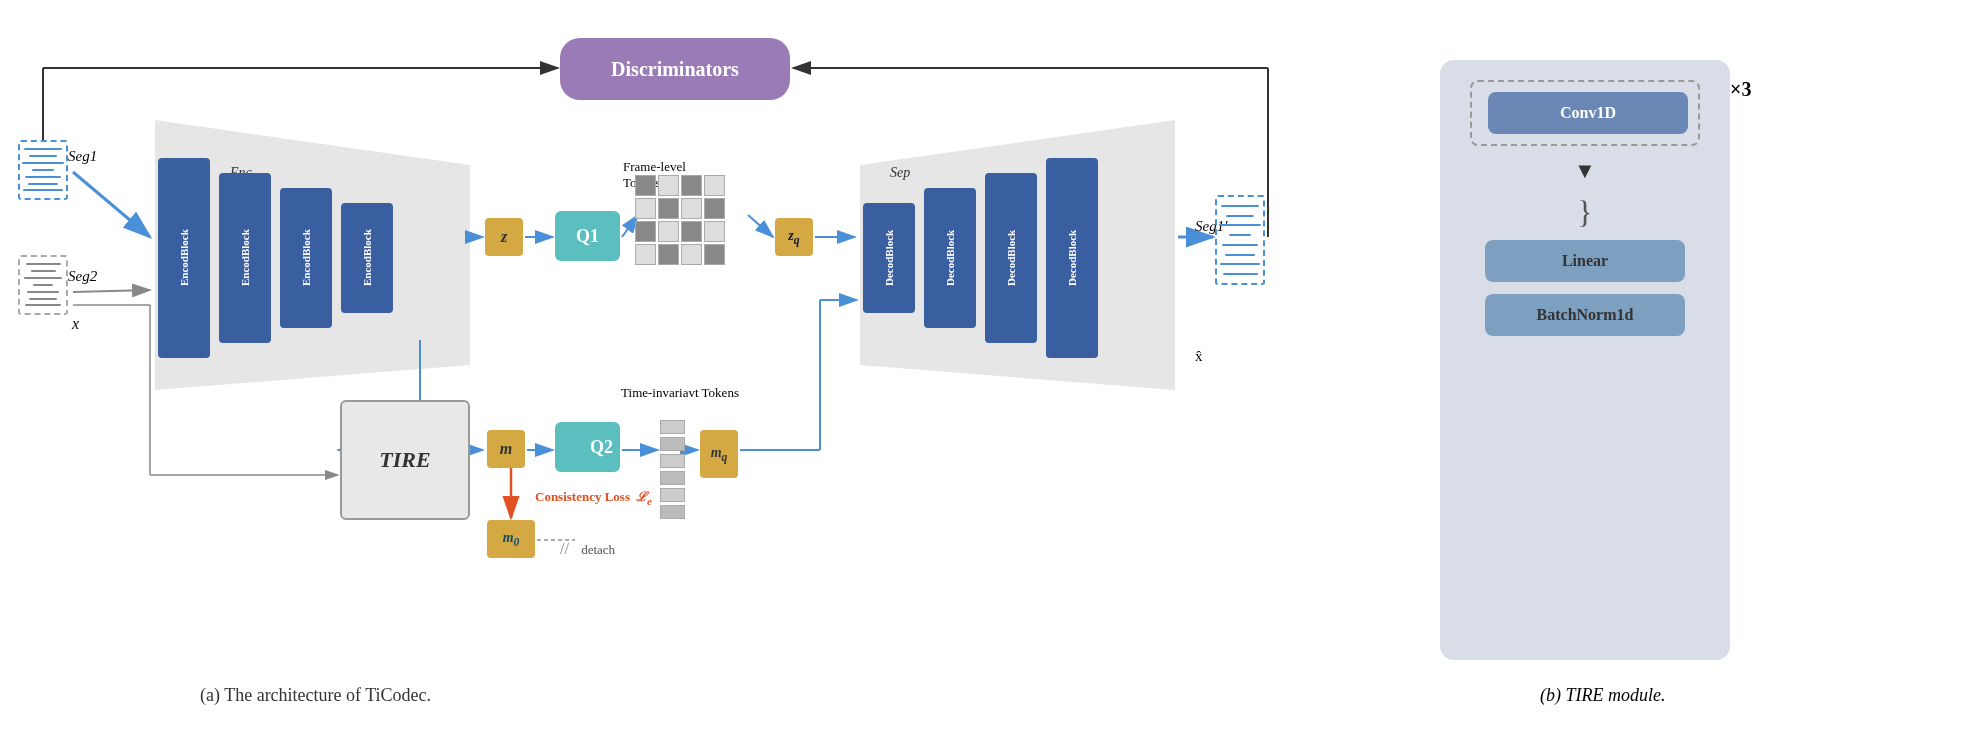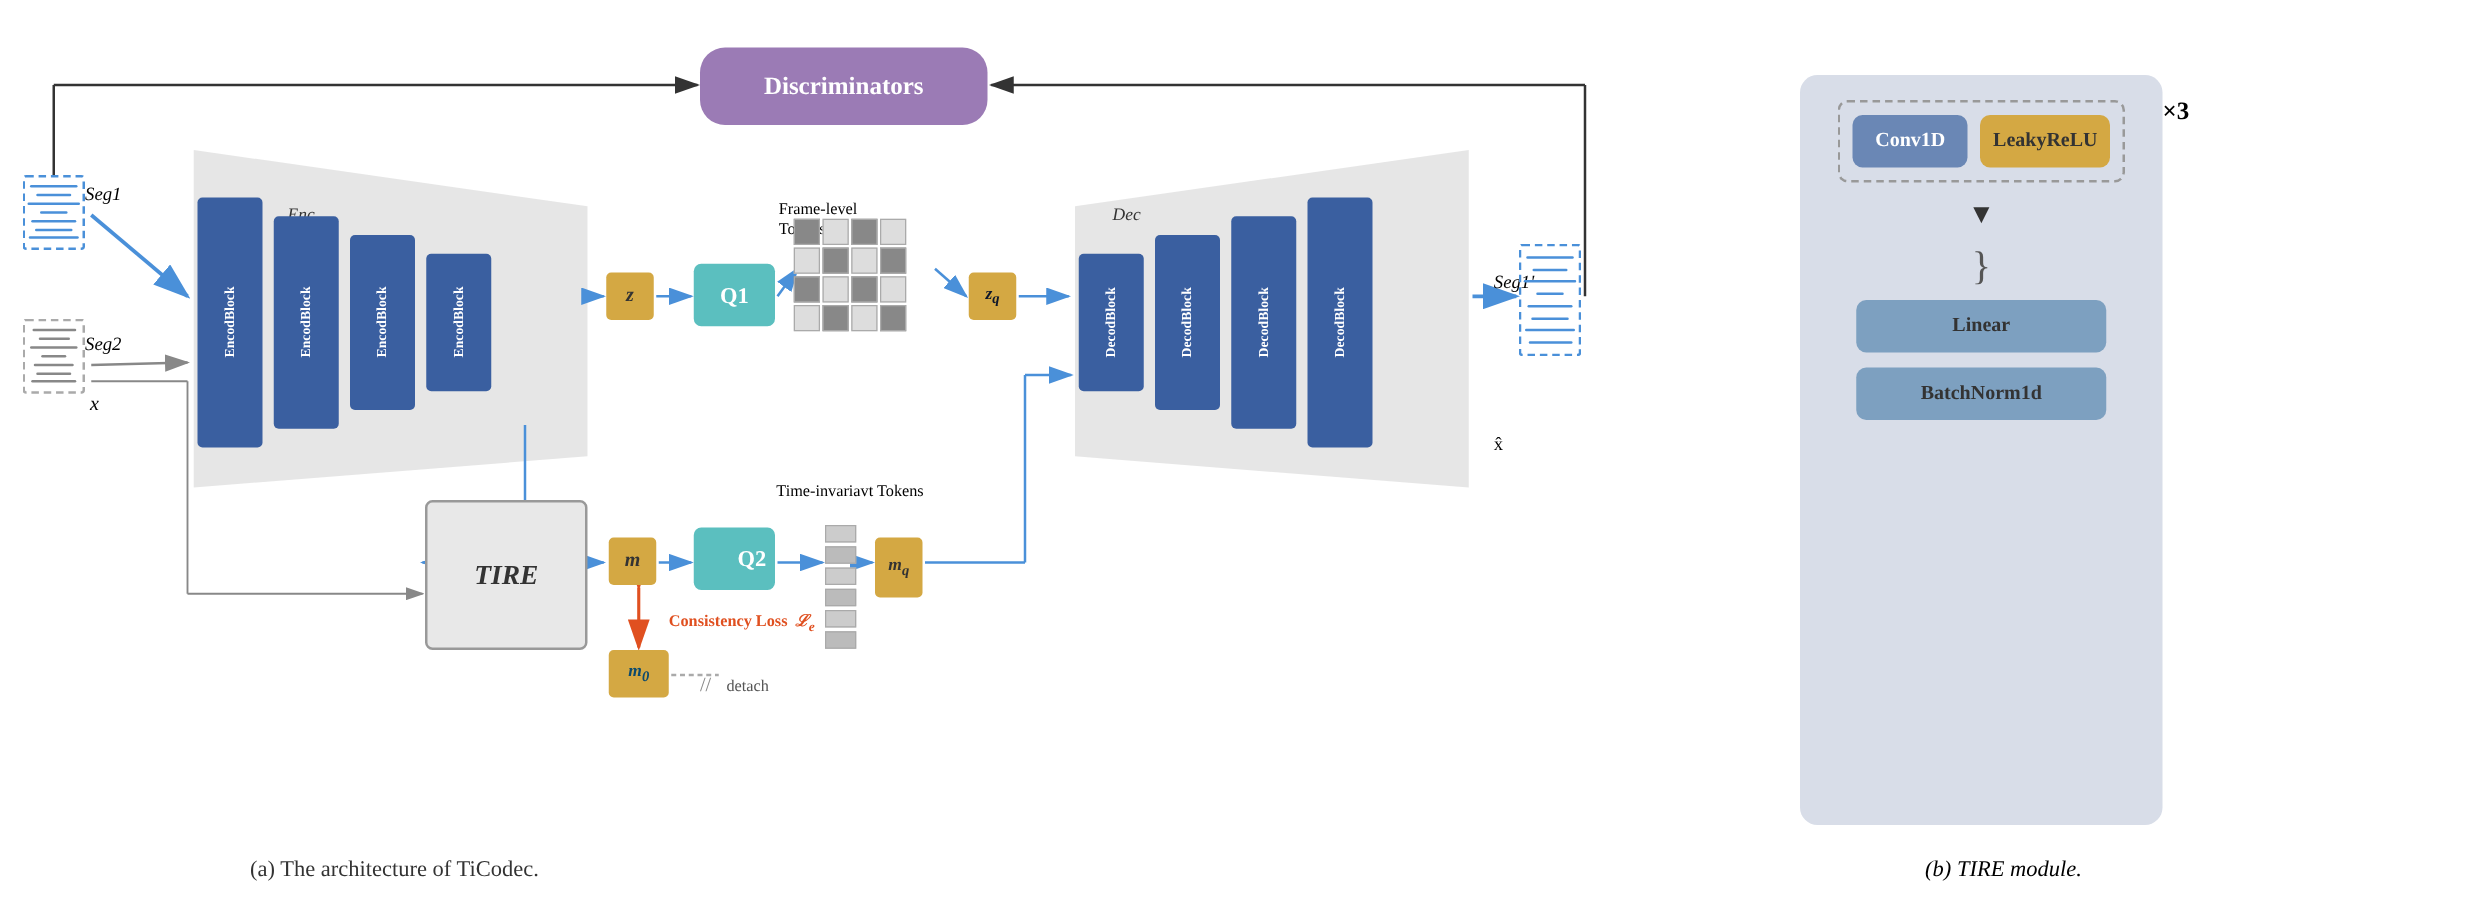--- a/index.html
+++ b/index.html
@@ -313,22 +313,22 @@
     .module-box.blue-steel { background: #6a87b5; color: #fff; }
     .module-box.yellow { background: #d4a843; color: #333; }
     .module-box.light-blue { background: #8fb4d4; color: #333; }
     .module-box.medium-blue { background: #7da0c0; color: #333; }
 
     .module-dashed-group {
       border: 2px dashed #999;
       border-radius: 8px;
       padding: 10px;
       display: flex;
-      flex-direction: row;
-      align-items: flex-start;
+      flex-direction: column;
+      align-items: flex-end;
       gap: 10px;
       width: 230px;
     }
 
     .times3-label {
       position: absolute;
       top: 78px; left: 1730px;
       font-size: 20px; font-weight: bold;
     }
 
@@ -467,21 +467,21 @@
 
   <div class="enc-label">Enc</div>
 
   <div style="position:absolute; top:150px; left:158px; display:flex; flex-direction:row; align-items:center; height:215px; gap:5px;">
     <div class="enc-block" style="height:200px; font-size:11px;">EncodBlock</div>
     <div class="enc-block" style="height:170px; font-size:11px;">EncodBlock</div>
     <div class="enc-block" style="height:140px; font-size:11px;">EncodBlock</div>
     <div class="enc-block" style="height:110px; font-size:11px;">EncodBlock</div>
   </div>
 
-  <div class="dec-label">Dec</div>
+  <div class="dec-label">Sep</div>
 
   <div style="position:absolute; top:150px; left:863px; display:flex; flex-direction:row; align-items:center; height:215px; gap:5px;">
     <div class="dec-block" style="height:110px; font-size:11px;">DecodBlock</div>
     <div class="dec-block" style="height:140px; font-size:11px;">DecodBlock</div>
     <div class="dec-block" style="height:170px; font-size:11px;">DecodBlock</div>
     <div class="dec-block" style="height:200px; font-size:11px;">DecodBlock</div>
   </div>
 
   <div class="discriminators-box">
     <span>Discriminators</span>
@@ -593,21 +593,20 @@
   <div class="caption-b">
     <span>(b) </span><span style="font-style:italic;">TIRE</span><span> module.</span>
   </div>
 
   <div class="times3-label">×3</div>
 
   <div class="module-container">
 
     <div class="module-dashed-group">
       <div class="module-box blue-steel">Conv1D</div>
-      <div class="module-box yellow">LeakyReLU</div>
     </div>
 
     <div class="module-arrow-down">▼</div>
 
 
     <div style="font-size:32px; color:#555; line-height:1;">}</div>
 
     <div class="module-box medium-blue">Linear</div>
 
     <div class="module-box medium-blue">BatchNorm1d</div>

